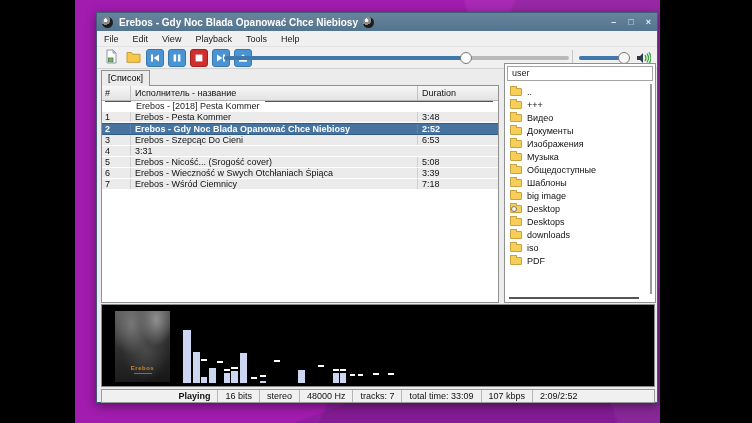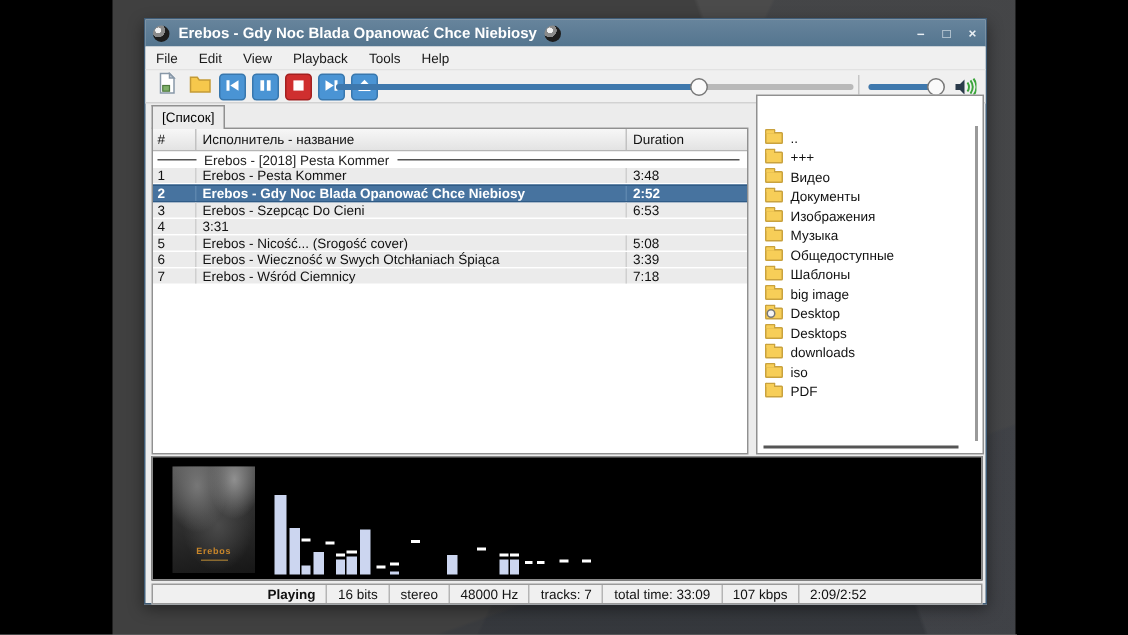--- a/index.html
+++ b/index.html
@@ -1,17 +1,17 @@
 <!DOCTYPE html>
 <html><head>
 <meta charset="utf-8">
 <style>
   * { margin:0; padding:0; box-sizing:border-box; }
   body { background:#000; font-family:"Liberation Sans", sans-serif; }
-  .screen { position:relative; width:752px; height:423px; overflow:hidden; background:#404040; }
+  .screen { position:relative; width:660px; height:423px; overflow:hidden; background:#a21caf; }
   .black-bar { position:absolute; top:0; height:423px; background:#000; }
   .black-bar.left { left:0; width:75px; }
   .black-bar.right { left:677px; width:75px; }
   .wallpaper { position:absolute; left:75px; top:0; width:602px; height:423px;
     background:
       linear-gradient(115deg, rgba(0,0,0,0) 55%, rgba(10,20,40,0.10) 55.3%),
       linear-gradient(250deg, rgba(255,255,255,0.06) 28%, rgba(0,0,0,0) 28.4%),
       linear-gradient(160deg, rgba(0,0,0,0) 78%, rgba(15,30,55,0.12) 78.4%);
   }
   .window { position:absolute; left:96px; top:12px; width:562px; height:391px;
@@ -43,21 +43,21 @@
     border:1px solid #909090; border-bottom:none; padding:0 6px; font-size:9px; line-height:15px; z-index:3; }
   
   .table { position:absolute; left:4px; top:72px; width:398px; height:218px;
     background:#fff; border:1px solid #909090; z-index:2; }
   .thead { display:flex; height:15px; background:linear-gradient(#f7f7f7,#e3e3e3);
     border-bottom:1px solid #b5b5b5; font-size:9px; line-height:15px; color:#111; }
   .thead .c-num, .thead .c-title { border-right:1px solid #c2c2c2; }
   .c-num { width:29px; padding-left:3px; flex:0 0 auto; }
   .c-title { flex:1 1 auto; padding-left:4px; overflow:hidden; white-space:nowrap; }
   .c-dur { width:80px; padding-left:4px; flex:0 0 auto; }
-  .group-row { display:flex; align-items:center; height:11px; font-size:9px; color:#222; background:#fff; }
+  .group-row { display:flex; align-items:flex-start; height:11px; font-size:9px; color:#222; background:#fff; }
   .gline { height:1px; background:#555; }
   .gline.l { width:26px; margin-left:3px; }
   .gline.r { flex:1; margin-right:5px; }
   .group-row span { margin:0 5px; white-space:nowrap; }
   .trow { display:flex; height:11px; font-size:9px; line-height:11px; background:#ebebeb;
     border-bottom:1px solid #fff; color:#111; }
   .trow .c-num, .trow .c-title { border-right:1px solid #cfcfcf; }
   .trow.selected { background:#47739f; color:#fff; font-weight:bold; border-top:1px solid #2f5b86;
     border-bottom:1px solid #2f5b86; height:12px; line-height:11px; }
   .trow.selected .c-num, .trow.selected .c-title { border-right-color:#5d86ae; }
@@ -238,20 +238,21 @@
           </div>
           <div class="trow">
             <div class="c-num">7</div>
             <div class="c-title">Erebos - Wśród Ciemnicy</div>
             <div class="c-dur">7:18</div>
           </div>
         </div>
     </div>
 
     <div class="sidebar">
+      <div class="path-entry">user</div>
       <div class="folder-list" id="folder-list">
           <div class="fitem">
             <span class="fico"></span>
             <span>..</span>
           </div>
           <div class="fitem">
             <span class="fico"></span>
             <span>+++</span>
           </div>
           <div class="fitem">

